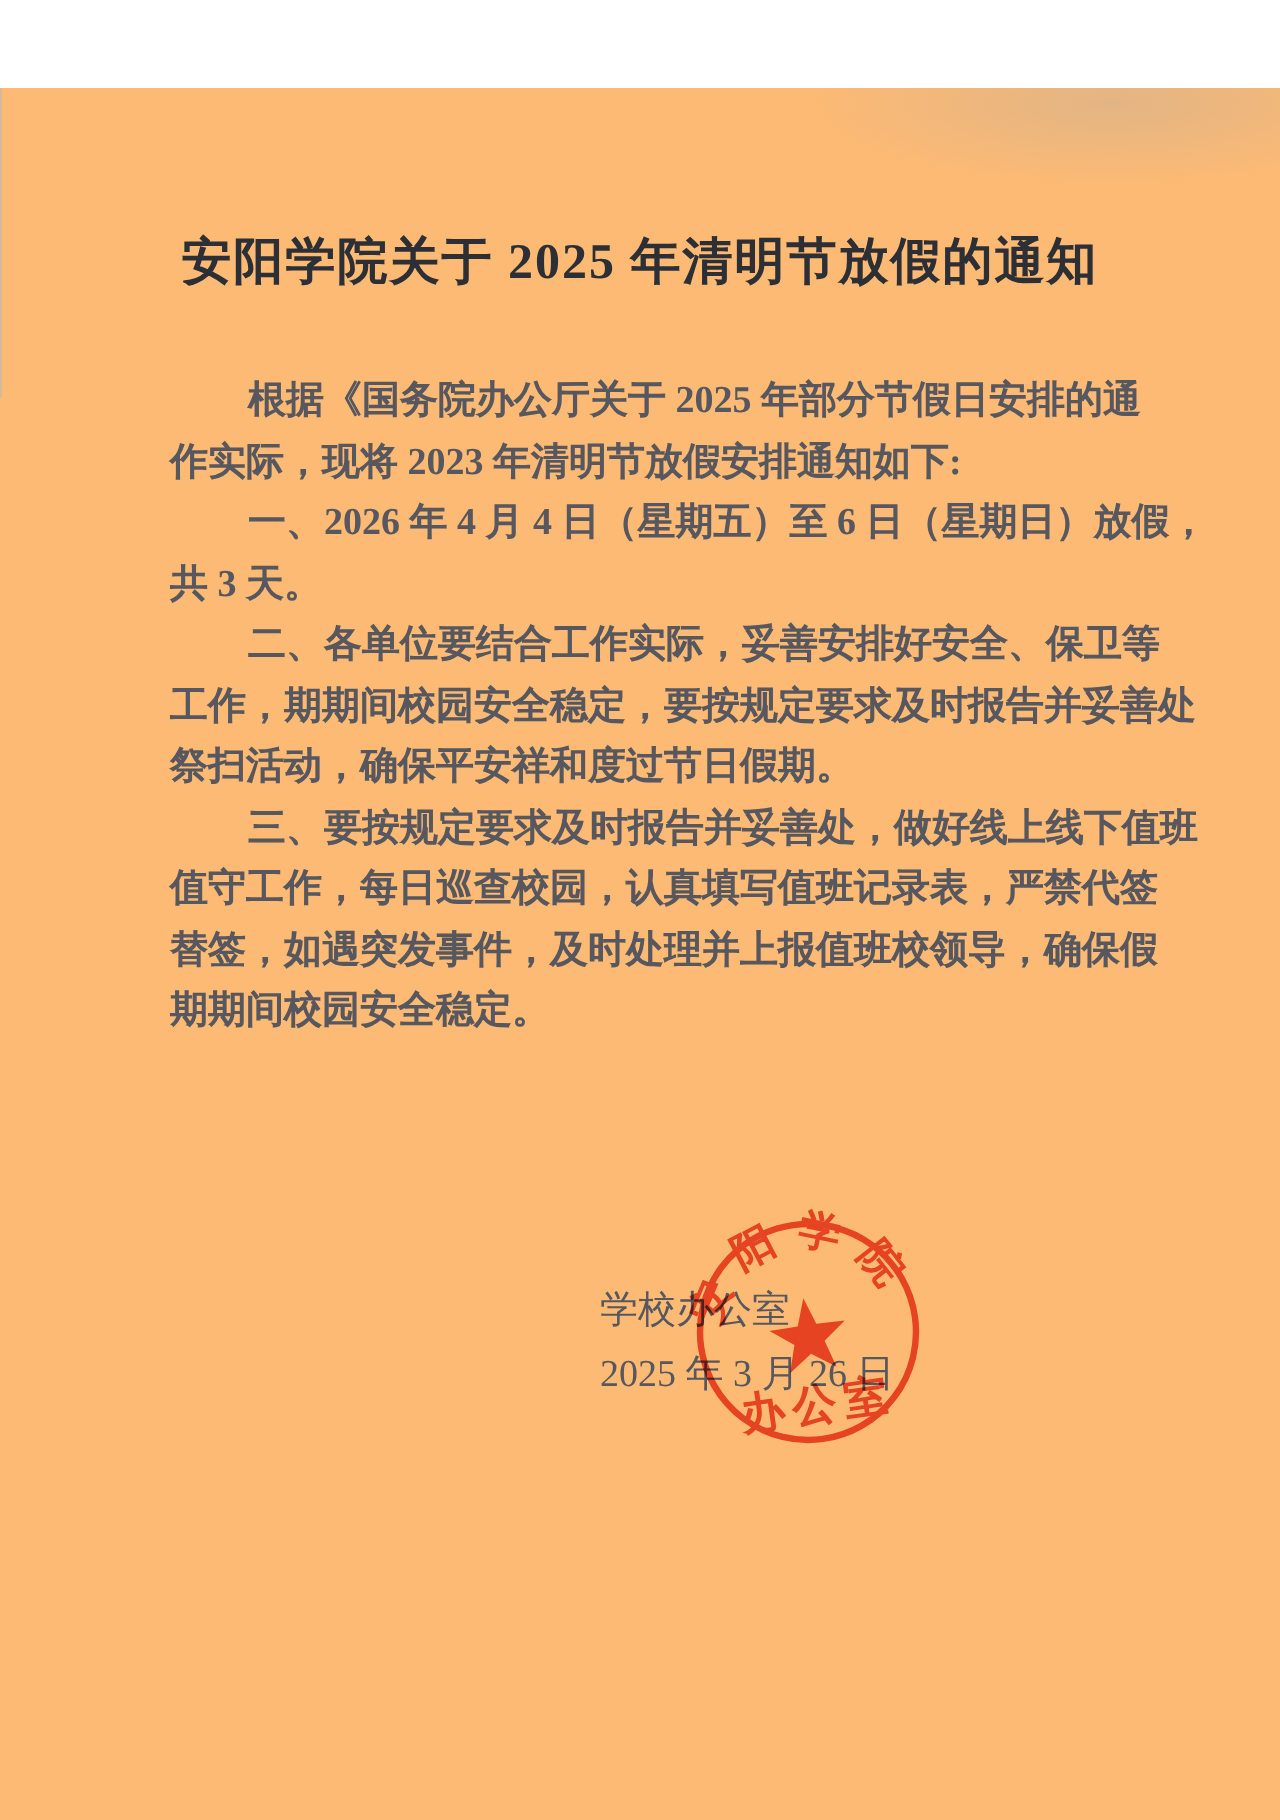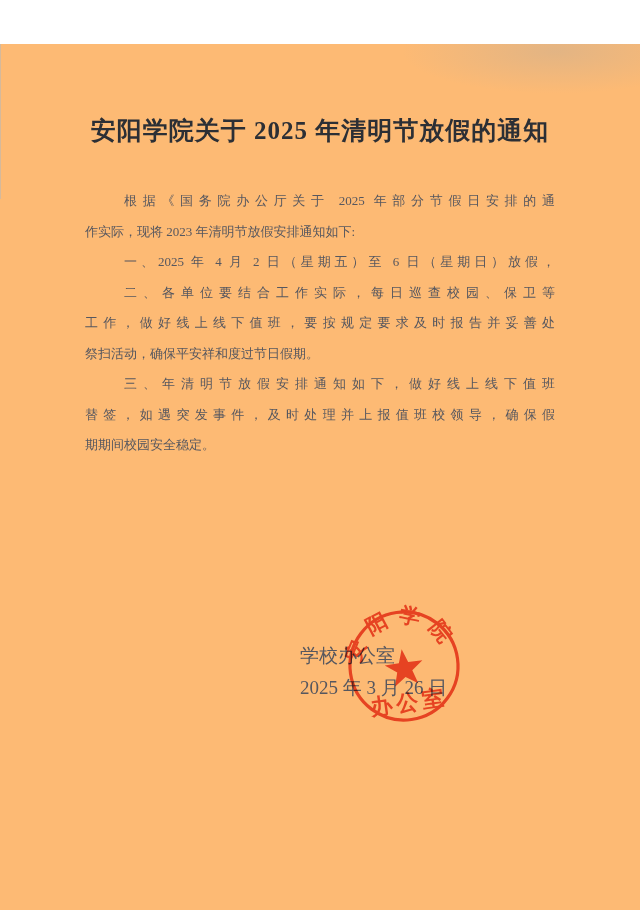--- a/index.html
+++ b/index.html
@@ -44,23 +44,24 @@
     font-size: 25px;
     font-weight: 700;
     letter-spacing: 1px;
     color: #2c2f35;
   }
   .body-text {
     position: absolute;
     top: 142px;
     left: 85px;
     width: 470px;
-    font-size: 13px;
+    font-size: 19px;
     line-height: 30.5px;
     color: #56575f;
+    font-weight: bold;
   }
   .line {
     text-align: justify;
     text-align-last: justify;
     white-space: nowrap;
   }
   .line.indent { padding-left: 39px; }
   .line.last { text-align-last: left; white-space: normal; }
   .sig-block {
     position: absolute;
@@ -90,25 +91,27 @@
 
   <div class="edge-left"></div>
   <div class="smudge-top"></div>
   <div class="edge-bottom"></div>
 
   <h1 class="title">安阳学院关于 2025 年清明节放假的通知</h1>
 
   <div class="body-text" id="doc-body">
       <div class="line indent">根据《国务院办公厅关于 2025 年部分节假日安排的通</div>
       <div class="line last">作实际，现将 2023 年清明节放假安排通知如下:</div>
-      <div class="line indent">一、2025 年 4 月 2 日（星期五）至 6 日（星期日）放假，</div>
-      <div class="line indent">二、各单位要结合工作实际，每日巡查校园、保卫等</div>
-      <div class="line">工作，做好线上线下值班，要按规定要求及时报告并妥善处</div>
+      <div class="line indent">一、2026 年 4 月 4 日（星期五）至 6 日（星期日）放假，</div>
+      <div class="line last">共 3 天。</div>
+      <div class="line indent">二、各单位要结合工作实际，妥善安排好安全、保卫等</div>
+      <div class="line">工作，期期间校园安全稳定，要按规定要求及时报告并妥善处</div>
       <div class="line last">祭扫活动，确保平安祥和度过节日假期。</div>
-      <div class="line indent">三、年清明节放假安排通知如下，做好线上线下值班</div>
+      <div class="line indent">三、要按规定要求及时报告并妥善处，做好线上线下值班</div>
+      <div class="line">值守工作，每日巡查校园，认真填写值班记录表，严禁代签</div>
       <div class="line">替签，如遇突发事件，及时处理并上报值班校领导，确保假</div>
       <div class="line last">期期间校园安全稳定。</div>
     </div>
 
   <div class="sig-block">
     <div>学校办公室</div>
     <div>2025 年 3 月 26 日</div>
   </div>
 
   <svg class="stamp" width="124" height="124" viewBox="-62 -62 124 124">

